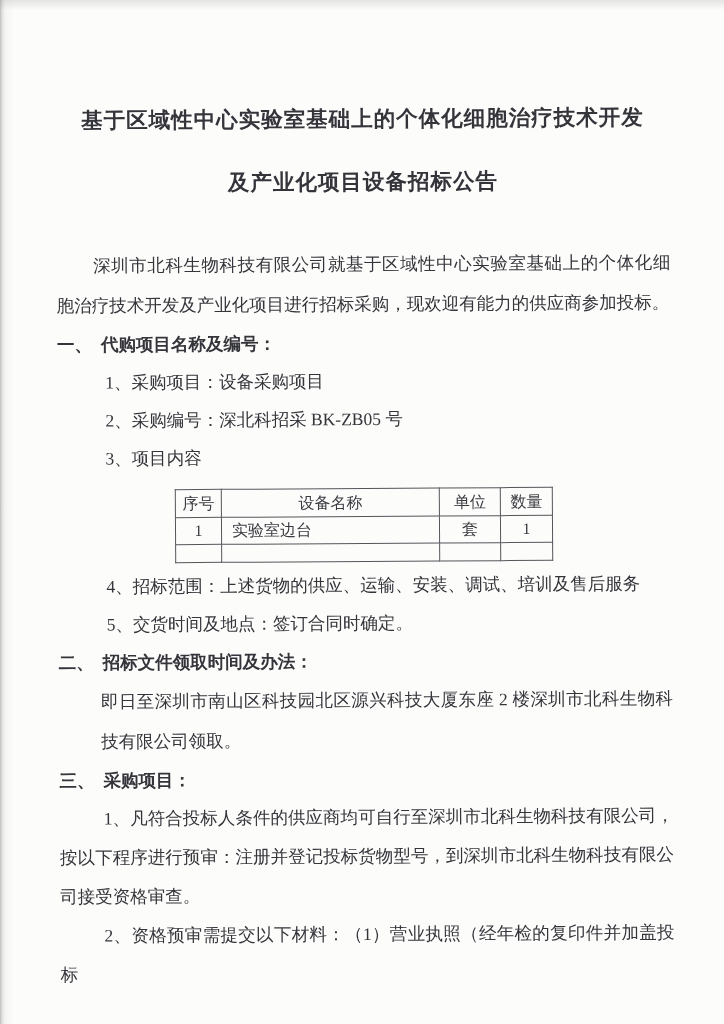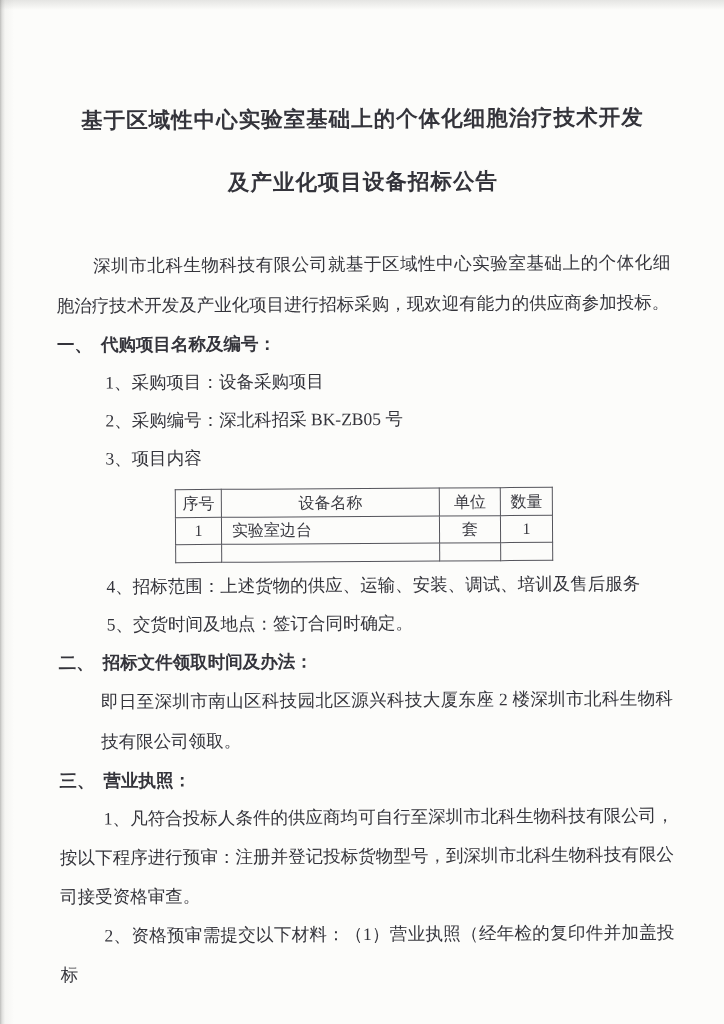--- a/index.html
+++ b/index.html
@@ -136,19 +136,19 @@
       </tbody>
     </table>
 
     <div class="item">4、招标范围：上述货物的供应、运输、安装、调试、培训及售后服务</div>
     <div class="item">5、交货时间及地点：签订合同时确定。</div>
 
     <p class="sec-head"><span class="sec-num">二、</span><span>招标文件领取时间及办法：</span></p>
 
     <p class="sec-body">即日至深圳市南山区科技园北区源兴科技大厦东座 2 楼深圳市北科生物科技有限公司领取。</p>
 
-    <p class="sec-head"><span class="sec-num">三、</span><span>营业执照：</span></p>
+    <p class="sec-head"><span class="sec-num">三、</span><span>采购项目：</span></p>
 
     <p class="para">1、凡符合投标人条件的供应商均可自行至深圳市北科生物科技有限公司，按以下程序进行预审：注册并登记投标货物型号，到深圳市北科生物科技有限公司接受资格审查。</p>
     <p class="para">2、资格预审需提交以下材料：（1）营业执照（经年检的复印件并加盖投标</p>
 
   </div>
 </div>
 
 </body></html>

